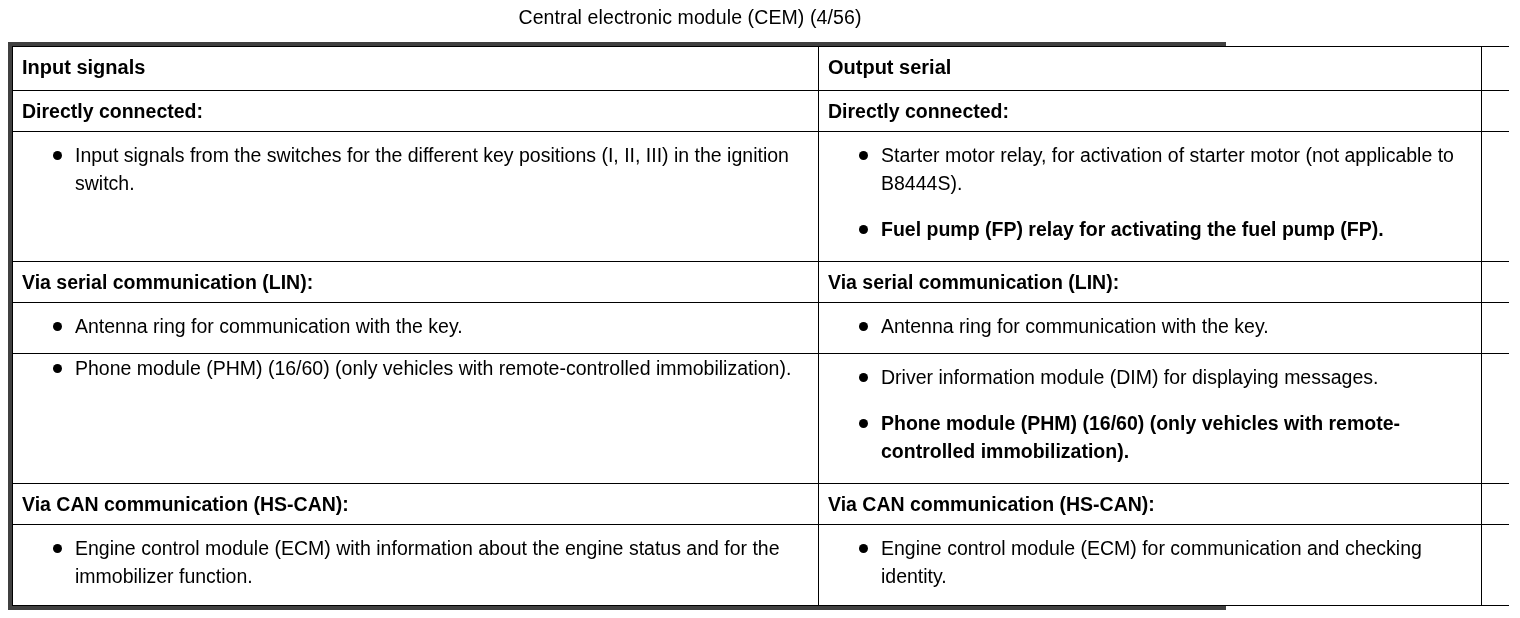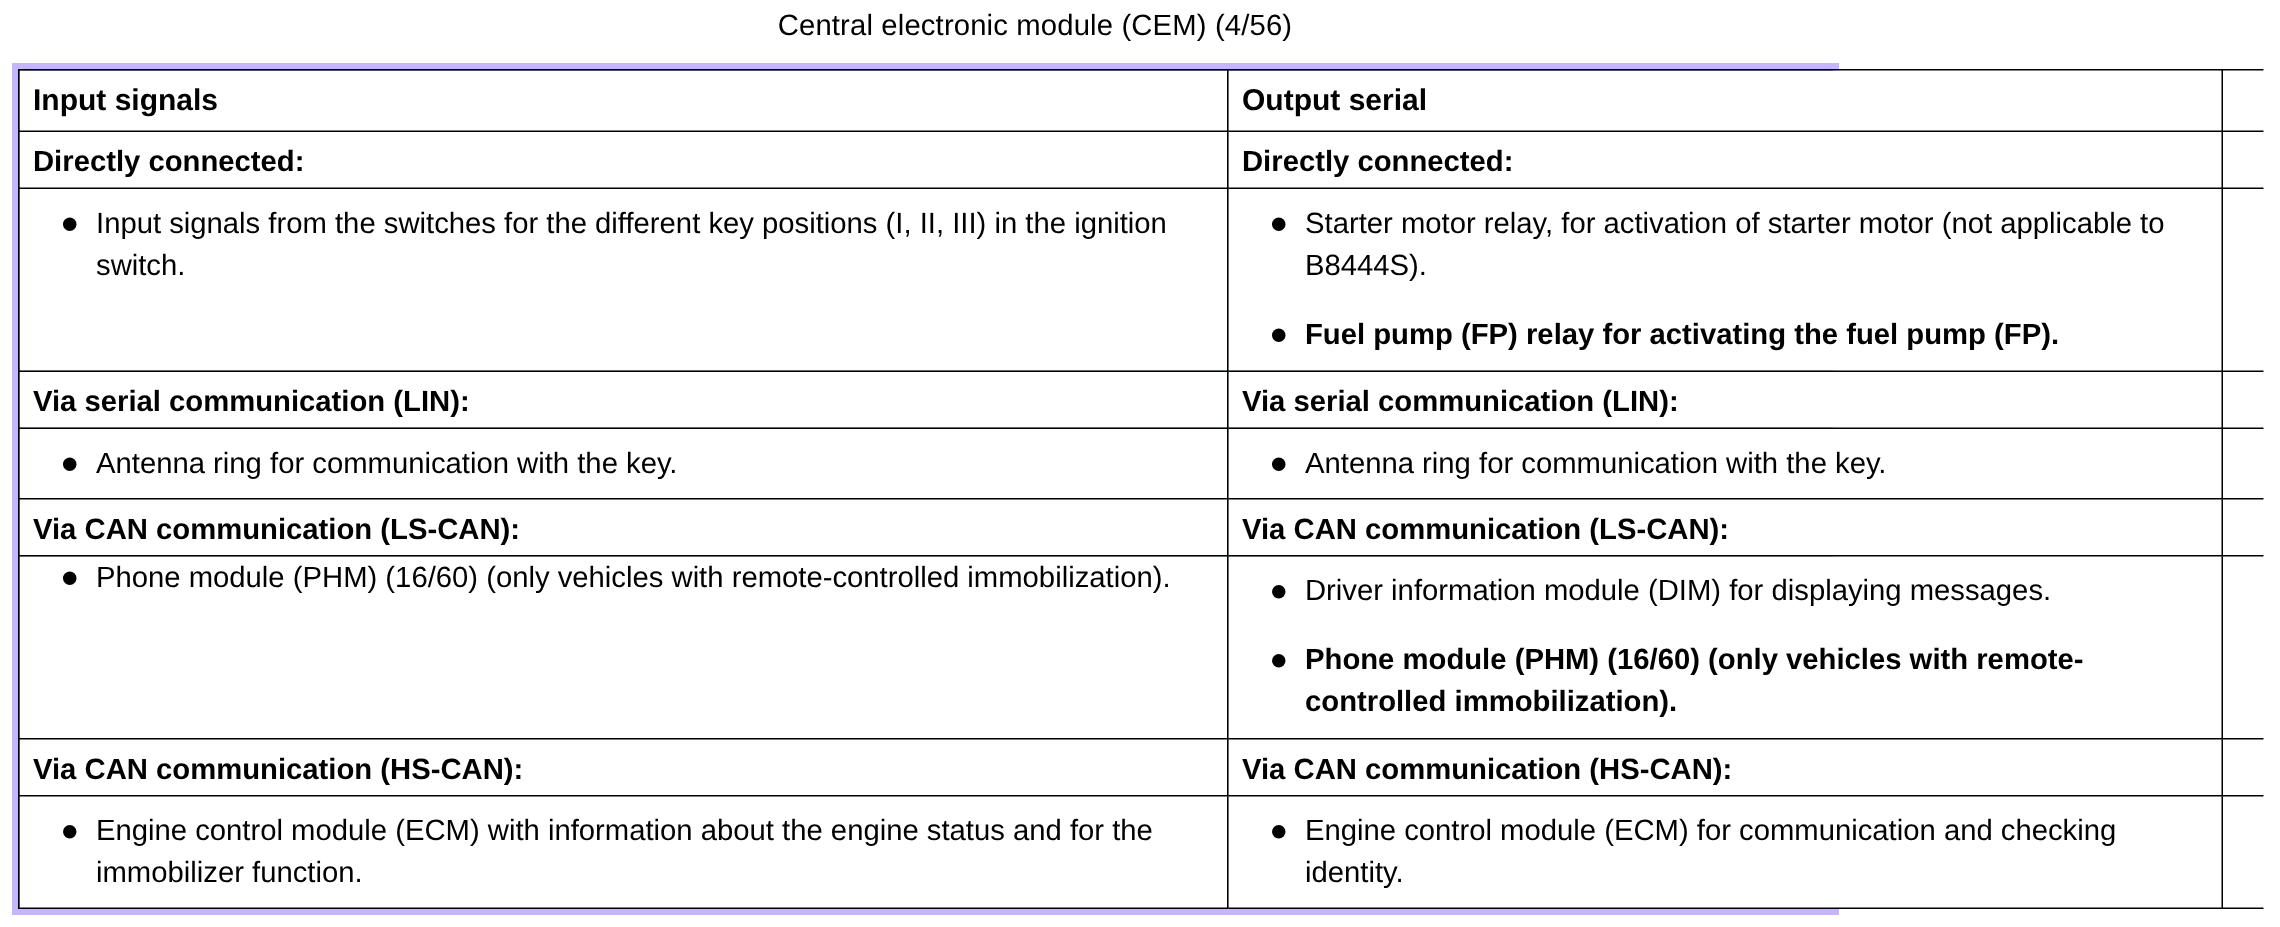--- a/index.html
+++ b/index.html
@@ -29,21 +29,21 @@
     line-height: 26px;
     font-weight: normal;
     letter-spacing: 0.1px;
   }
   .table-wrap {
     position: absolute;
     top: 42px;
     left: 8px;
     width: 1218px;
     height: 568px;
-    border: 4px solid #c4b5fd;
+    border: 4px solid #404040;
     box-sizing: border-box;
     background: #0c4a6e;
   }
   table.signals {
     width: 100%;
     height: 100%;
     border-collapse: collapse;
     table-layout: fixed;
   }
   table.signals col.c-left  { width: 806px; }
@@ -72,21 +72,21 @@
   .sub {
     font-size: 19.5px;
     font-weight: bold;
     line-height: 24px;
     padding: 8px 8px 5px 9px;
     white-space: nowrap;
   }
   ul.bullets {
     list-style: none;
     margin: 0;
-    padding: 9px 10px 9px 0;
+    padding: 9px 10px 9px 11px;
     font-size: 19.5px;
     line-height: 28px;
   }
   ul.bullets li {
     position: relative;
     padding-left: 51px;
     margin: 0 0 0 0;
   }
   ul.bullets li + li {
     margin-top: 18px;
@@ -174,29 +174,20 @@
             </ul>
           </td>
           <td>
             <ul class="bullets">
               <li>Antenna ring for communication with the key.</li>
             </ul>
           </td>
           <td class="pad-cell"></td>
         </tr>
 
-        <tr>
-          <td>
-            <div class="sub">Via CAN communication (LS-CAN):</div>
-          </td>
-          <td>
-            <div class="sub">Via CAN communication (LS-CAN):</div>
-          </td>
-          <td class="pad-cell"></td>
-        </tr>
 
         <tr class="row-tall-left">
           <td class="vcenter">
             <ul class="bullets">
               <li>Phone module (PHM) (16/60) (only vehicles with remote-controlled immobilization).</li>
             </ul>
           </td>
           <td>
             <ul class="bullets">
               <li>Driver information module (DIM) for displaying messages.</li>

